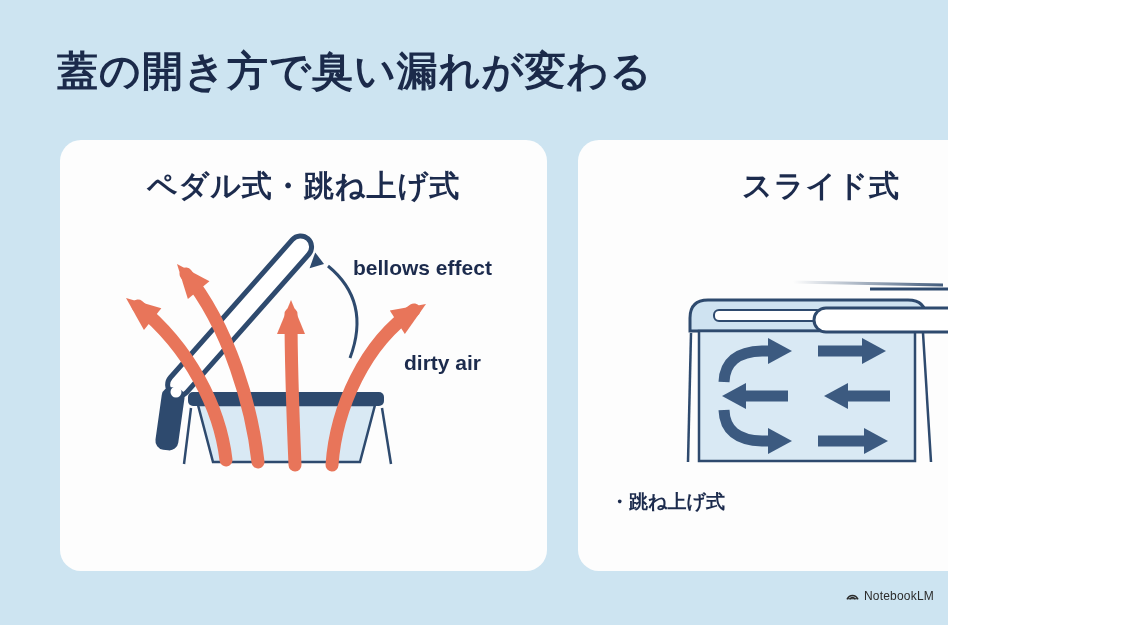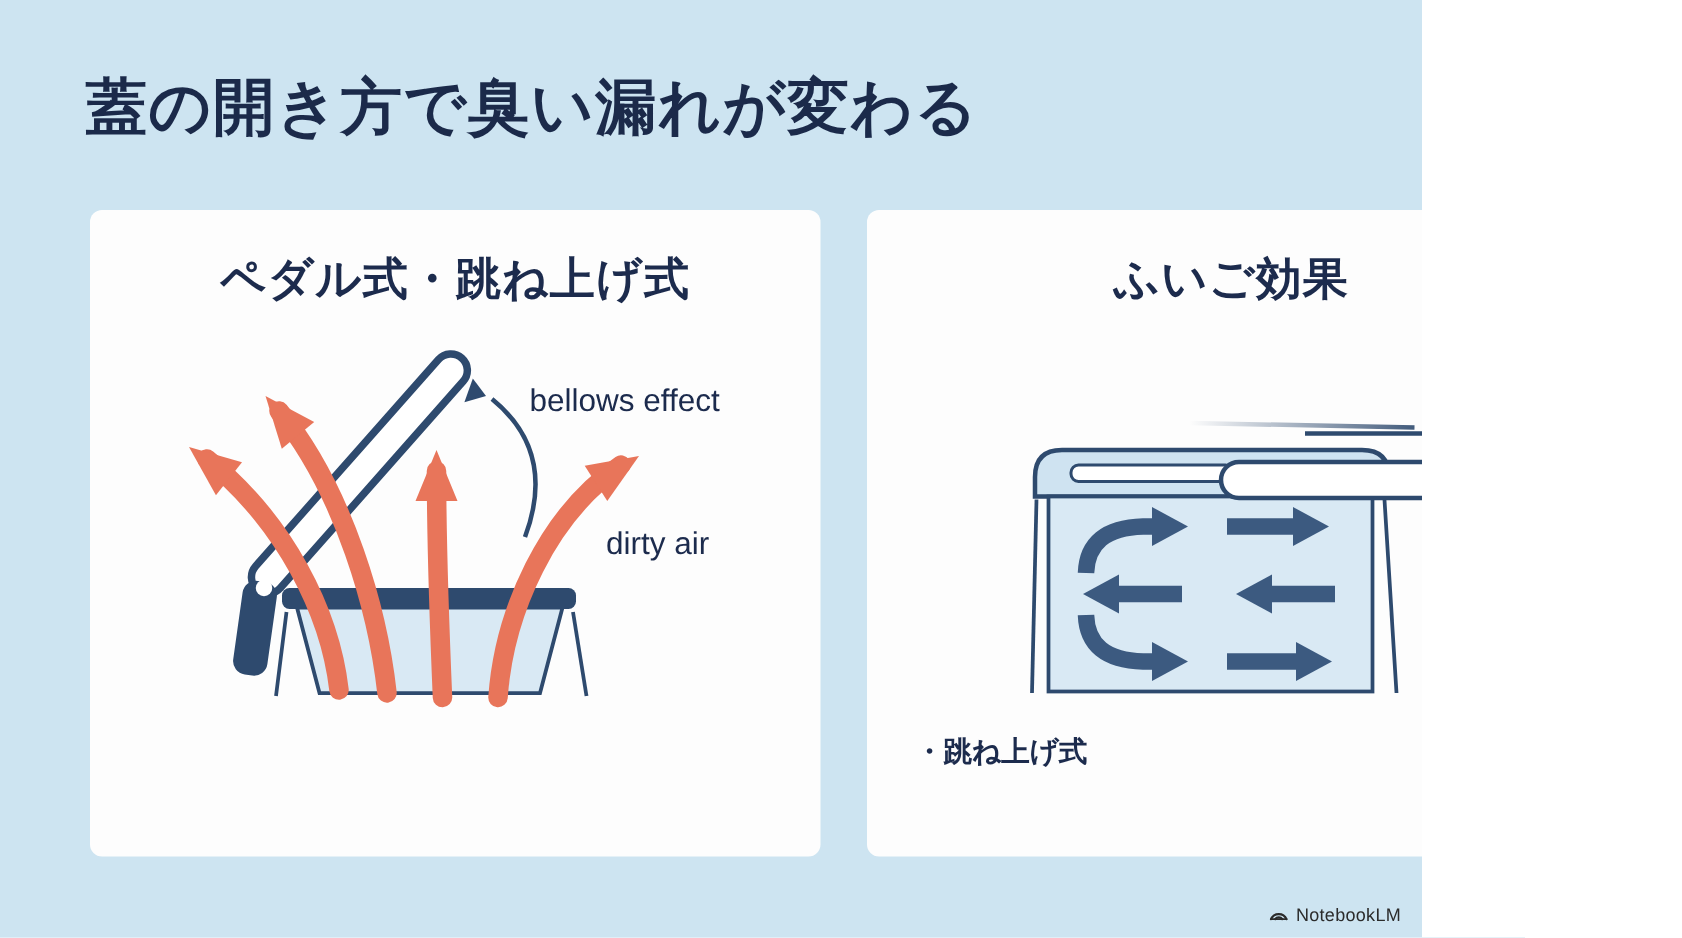--- a/index.html
+++ b/index.html
@@ -23,21 +23,21 @@
     letter-spacing: 1px;
     color: #1b2a4a;
   }
 
   .panel {
     position: absolute;
     top: 140px;
     width: 487px;
     height: 431px;
     background: #fdfdfd;
-    border-radius: 8px;
+    border-radius: 21px;
   }
   .panel-left  { left: 60px; }
   .panel-right { left: 578px; width: 486px; }
 
   .panel-heading {
     position: absolute;
     top: 26px;
     left: 0; right: 0;
     text-align: center;
     font-size: 30px;
@@ -50,21 +50,21 @@
     position: absolute;
     left: 0;
     top: 78px;
     width: 100%;
     height: 262px;
   }
 
   .diagram-label {
     position: absolute;
     font-size: 21px;
-    font-weight: 400;
+    font-weight: 700;
     color: #1c2b4d;
     white-space: nowrap;
   }
   .label-bellows  { left: 293px; top: 116px; }
   .label-dirtyair { left: 344px; top: 211px; text-align: right; }
 
   .bullets {
     position: absolute;
     top: 345px;
     left: 32px;
@@ -74,21 +74,21 @@
     font-size: 19px;
     font-weight: 700;
     color: #1c2b4d;
     line-height: 33px;
     white-space: nowrap;
   }
 
   .footer {
     position: absolute;
     right: 14px;
-    bottom: 8px;
+    bottom: 22px;
     display: flex;
     align-items: center;
     gap: 4px;
     text-align: center;
   }
   .footer-brand {
     font-size: 12px;
     font-weight: 500;
     color: #2b2b2b;
     letter-spacing: 0.2px;
@@ -143,21 +143,21 @@
         <polygon points="0,0 -34,14 -34,-14" transform="translate(366,86) rotate(-32.5)"></polygon>
       </g>
     </svg>
 
     <div class="diagram-label label-bellows">bellows effect</div>
     <div class="diagram-label label-dirtyair">dirty air</div>
 
   </div>
 
   <div class="panel panel-right">
-    <div class="panel-heading">ふいご効果</div>
+    <div class="panel-heading">スライド式</div>
 
     <svg class="diagram-svg" viewBox="0 0 486 262" aria-hidden="true">
       <defs>
         <linearGradient id="fadeLine" x1="0" y1="0" x2="1" y2="0">
           <stop offset="0" stop-color="#2e4a6e" stop-opacity="0"></stop>
           <stop offset="1" stop-color="#2e4a6e" stop-opacity="0.9"></stop>
         </linearGradient>
       </defs>
 
       <g>

